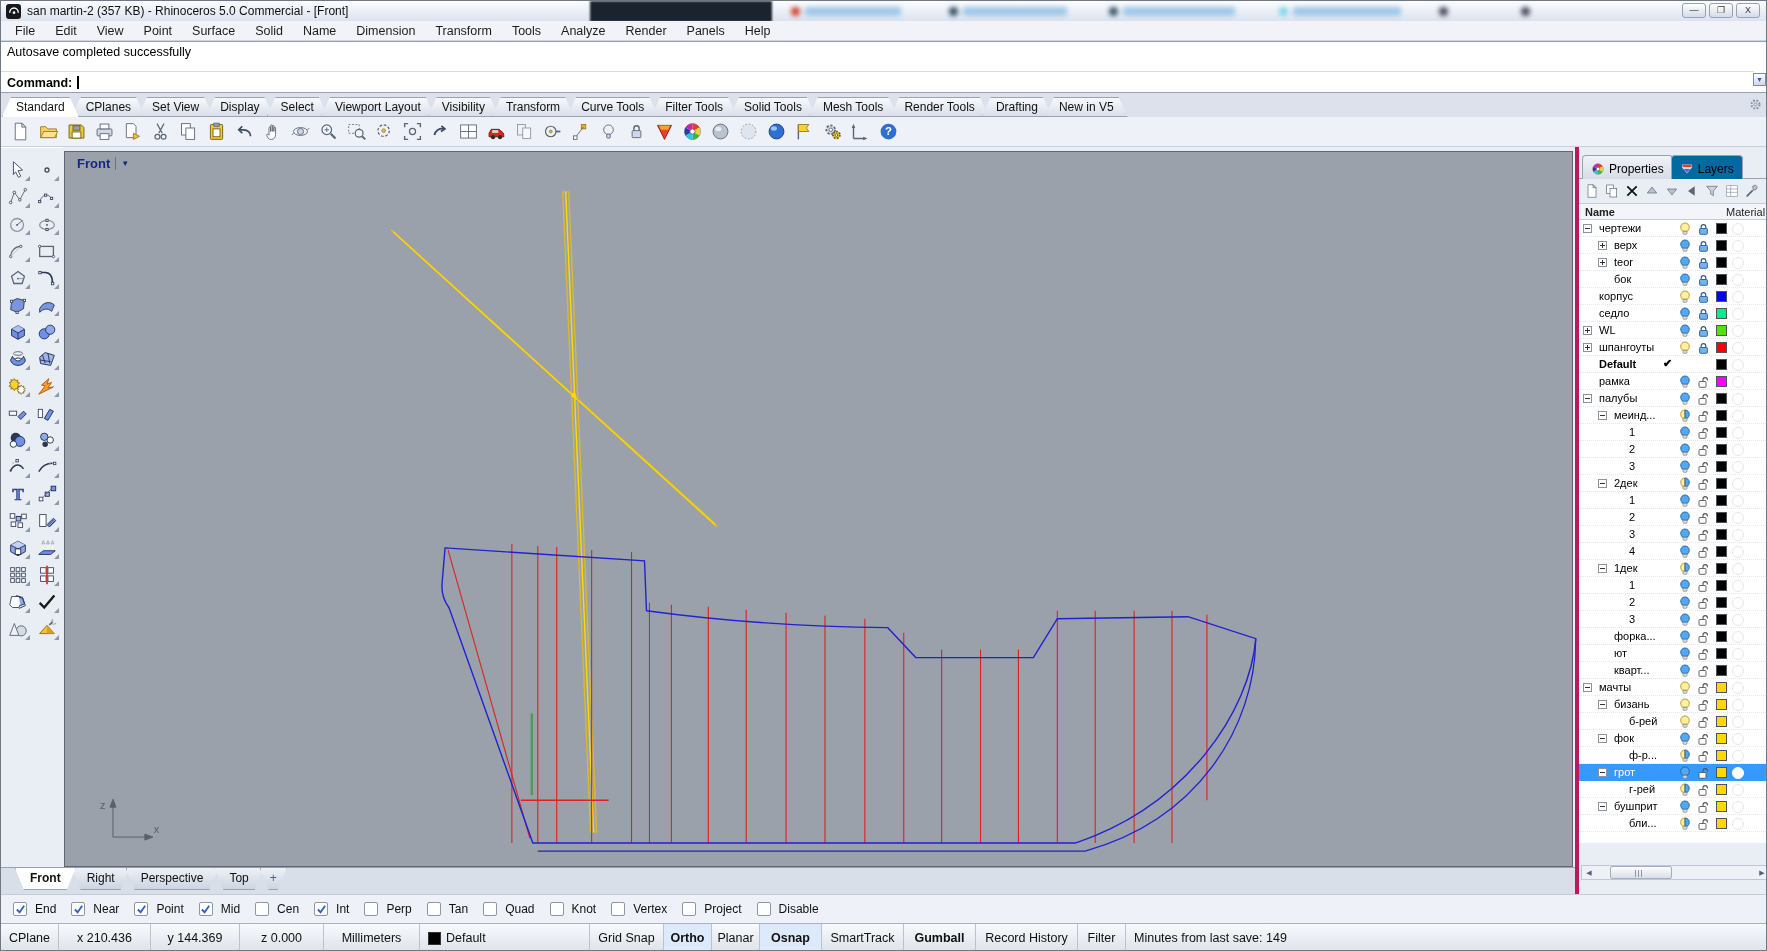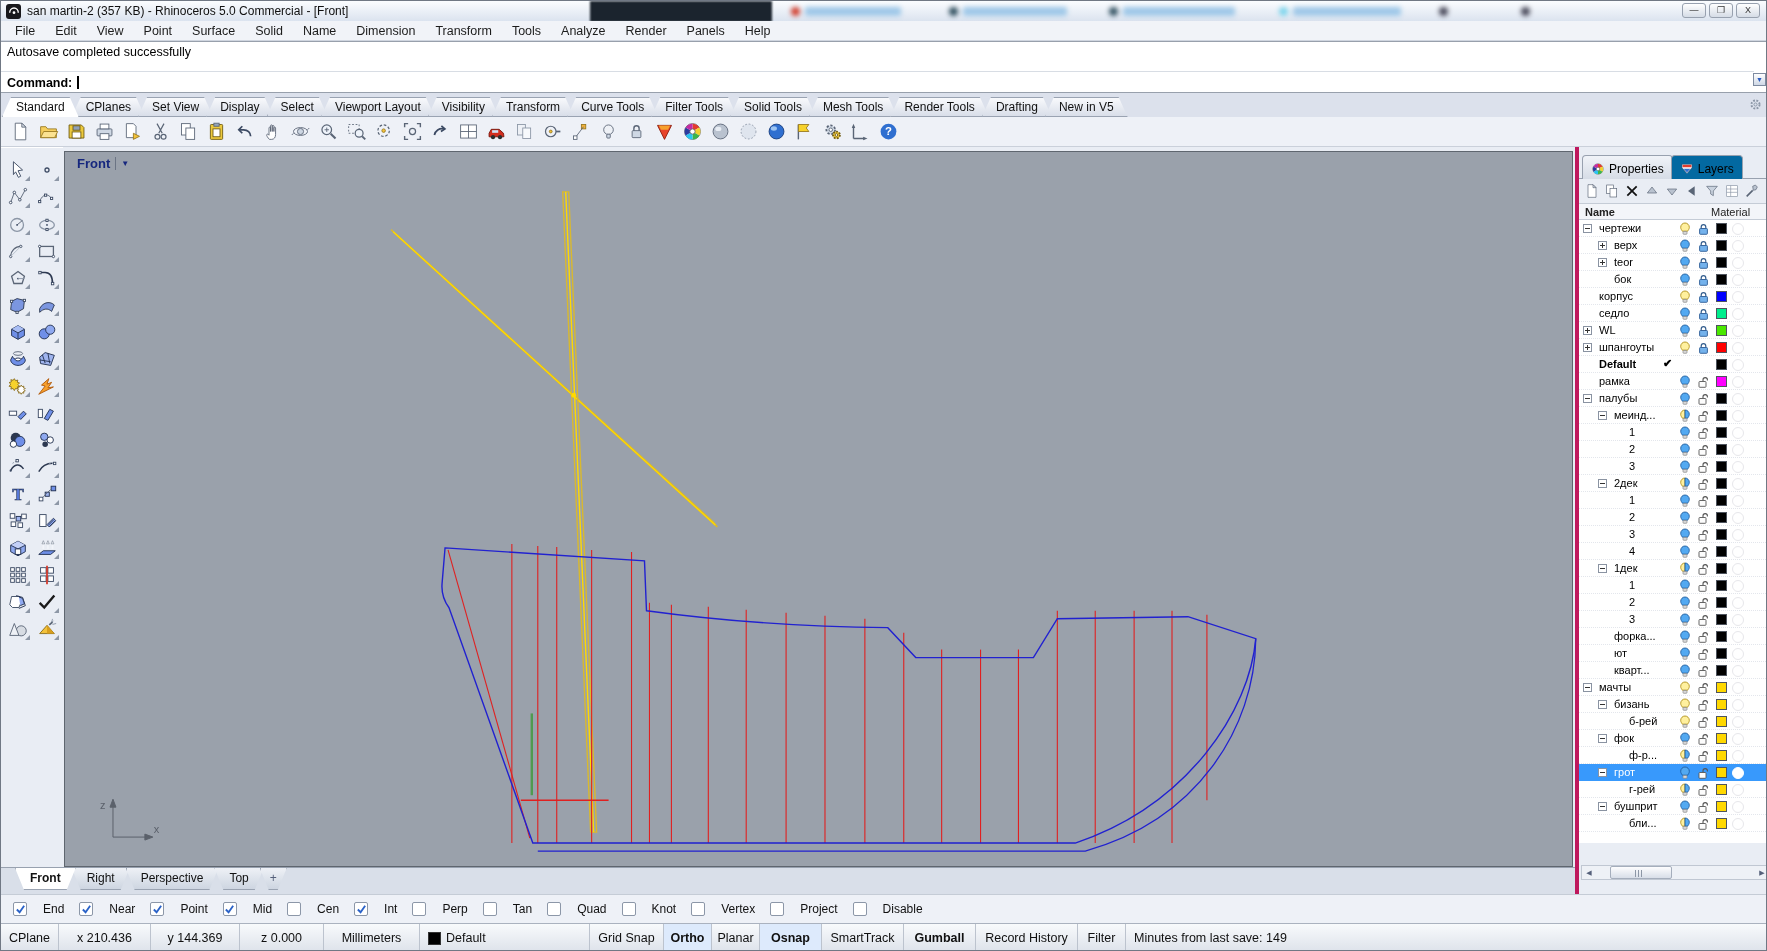--- a/index.html
+++ b/index.html
@@ -63,21 +63,21 @@
     display:flex;align-items:flex-start;padding-left:14px;}
   .vtab{height:22px;padding:3px 15px 0;margin-right:-4px;font-size:12px;color:#111;
     background:linear-gradient(#eef1f6,#ccd4e0);clip-path:polygon(0 0,100% 0,calc(100% - 9px) 100%,9px 100%);
     box-shadow:inset 0 -1px 0 #9aa3b2,inset 1px 0 0 #9aa3b2,inset -1px 0 0 #9aa3b2;}
   .vtab.active{background:#ffffff;font-weight:bold;z-index:2;}
   .vtab.plus{padding:3px 10px 0;color:#55607a;}
 
   
   .osnap{position:absolute;left:0;top:893px;width:1767px;height:29px;background:#eef1f7;border-top:1px solid #c5ccd6;
     display:flex;align-items:center;gap:15px;padding-left:12px;font-size:12px;color:#111;}
-  .osnap-item{display:inline-flex;align-items:center;gap:16px;}
+  .osnap-item{display:inline-flex;align-items:center;gap:8px;}
   .checkbox{width:14px;height:14px;background:#fff;border:1px solid #8c97a8;border-radius:2px;display:inline-flex;align-items:center;justify-content:center;}
 
   
   .statusbar{position:absolute;left:0;top:922px;width:1767px;height:29px;background:linear-gradient(#f8fafc,#dde2ea);
     border-top:1px solid #aab2bf;display:flex;align-items:stretch;font-size:12.5px;color:#101010;}
   .sb-pane{display:flex;align-items:center;justify-content:center;border-right:1px solid #bcc3ce;padding:0 8px;white-space:nowrap;}
   .sb-pane.toggle.active{font-weight:bold;background:#ddeafc;}
   .sb-pane.last{flex:1;justify-content:flex-start;}
   .layer-swatch-sb{width:13px;height:13px;background:#000;margin-right:5px;border:1px solid #333;}
 
@@ -86,21 +86,21 @@
   .panel-tabs{position:absolute;left:0;top:8px;width:100%;height:24px;display:flex;padding-left:3px;border-bottom:1px solid #98a1af;}
   .ptab{display:flex;align-items:center;gap:4px;font-size:12px;padding:3px 8px 0;height:24px;
     background:linear-gradient(#f0f3f8,#d6dce6);border:1px solid #98a1af;border-bottom:none;border-radius:4px 4px 0 0;margin-right:-2px;}
   .ptab.active{background:#0369a1;z-index:2;}
   .panel-gear{position:absolute;right:3px;top:10px;}
   .panel-toolbar{position:absolute;left:0;top:33px;width:100%;height:22px;display:flex;align-items:center;gap:1px;padding-left:3px;}
   .pt-btn{width:19px;height:19px;display:flex;align-items:center;justify-content:center;}
   .panel-header{position:absolute;left:0;top:56px;width:100%;height:17px;background:#f3f5f9;border-top:1px solid #c5ccd6;
     border-bottom:1px solid #c5ccd6;font-size:11px;color:#222;}
   .ph-name{position:absolute;left:6px;top:2px;font-weight:bold;}
-  .ph-mat{position:absolute;left:132px;top:2px;}
+  .ph-mat{position:absolute;left:147px;top:2px;}
   .layer-list{position:absolute;left:0;top:73px;width:100%;height:623px;background:#fff;overflow:hidden;}
   .lrow{position:relative;height:17px;border-bottom:1px dotted #e3e6ec;font-size:11px;color:#000;}
   .lrow.selected{background:#3899fc;color:#fff;border-bottom:1px dotted #3899fc;}
   .lrow .exp{position:absolute;top:3.5px;width:9px;height:9px;background:#fff;border:1px solid #8a93a2;}
   .lrow .exp i{position:absolute;left:1px;top:3px;width:5px;height:1px;background:#333;}
   .lrow .exp.plus b{position:absolute;left:3px;top:1px;width:1px;height:5px;background:#333;}
   .lrow .lname{position:absolute;top:2px;white-space:nowrap;}
   .lrow .lname.bold{font-weight:bold;}
   .lrow .curcheck{position:absolute;left:84px;top:1px;font-size:11px;font-weight:bold;}
   .lrow .bulb{position:absolute;left:100px;top:2px;}

